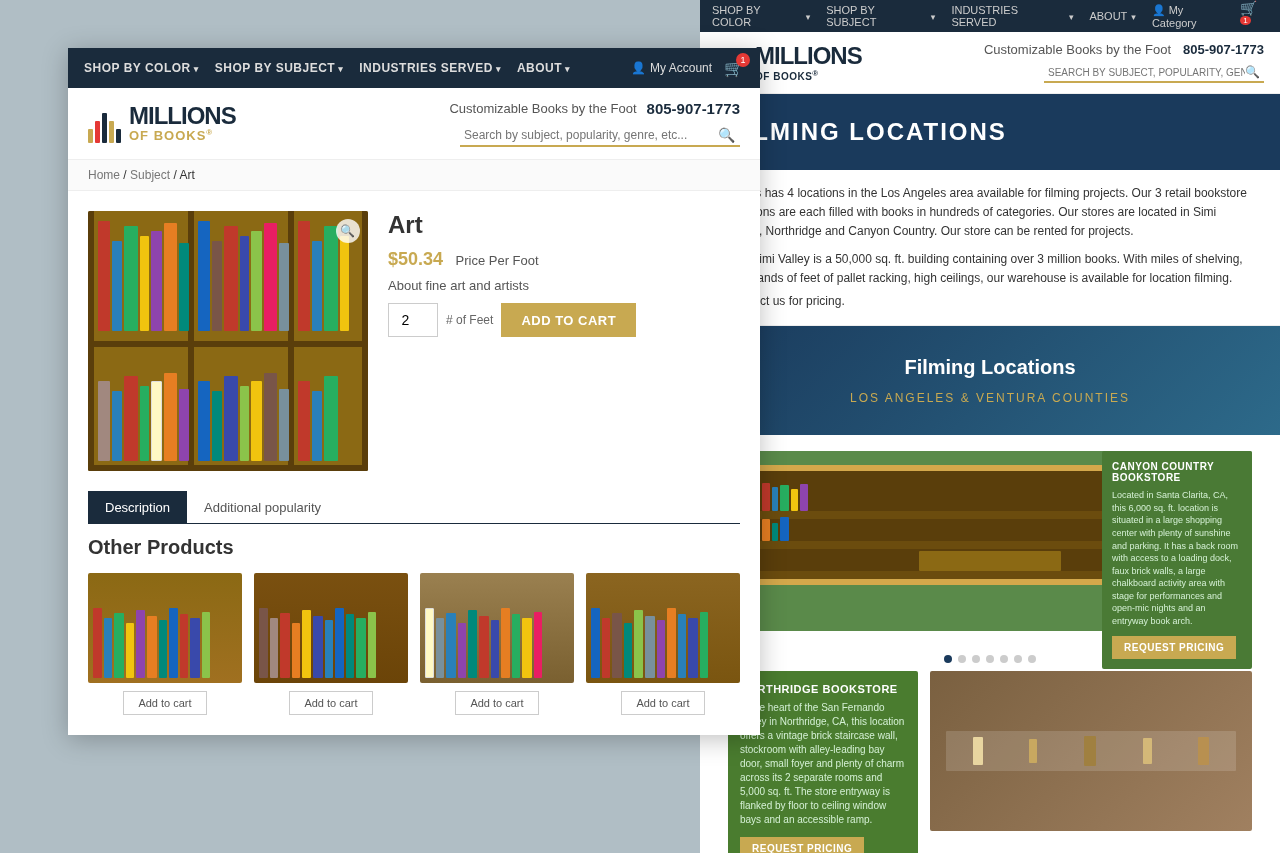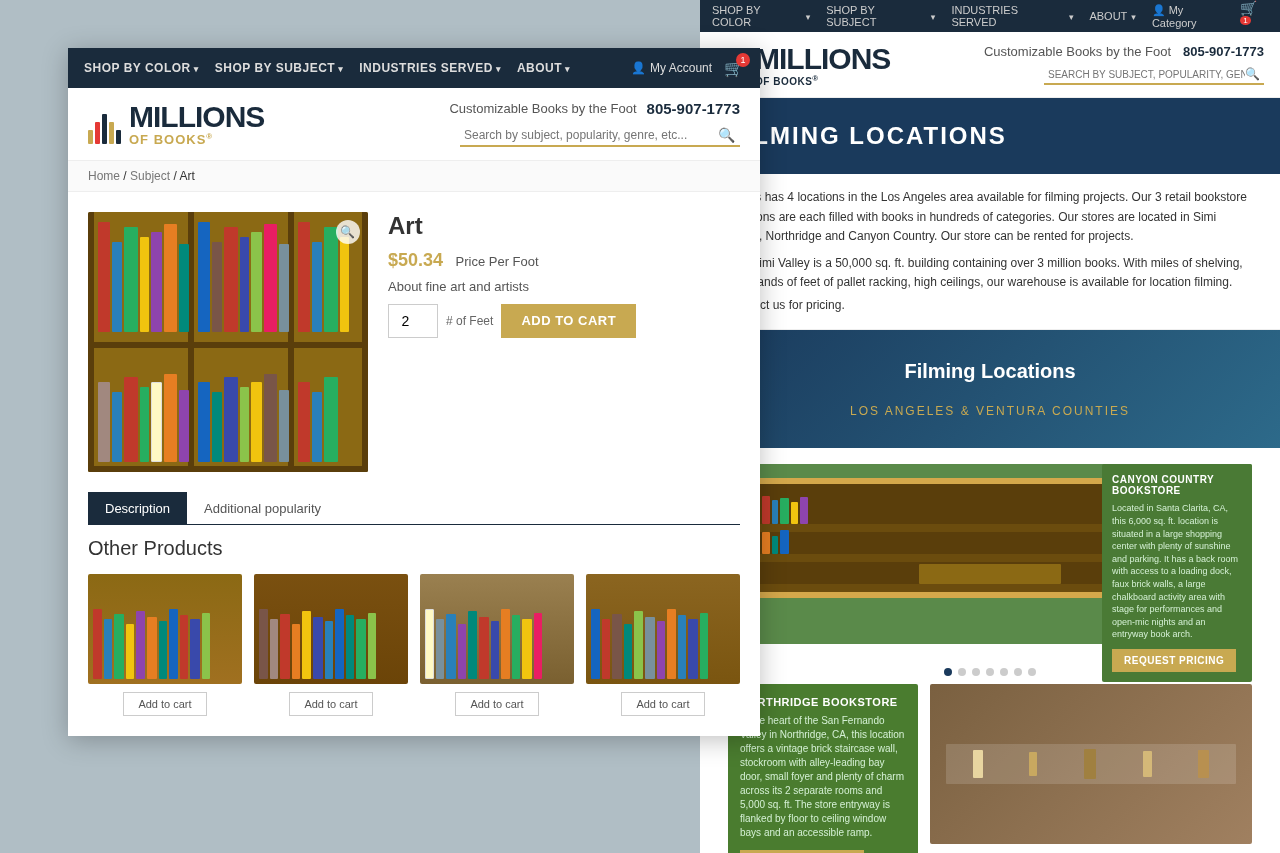--- a/index.html
+++ b/index.html
@@ -104,21 +104,21 @@
       z-index: 2;
     }
     .northridge-card h3 { color: #fff; font-size: 11px; letter-spacing: 0.5px; margin-bottom: 6px; }
     .northridge-card p { color: #d4f0d4; font-size: 10px; line-height: 1.4; }
     .filming-locations-banner {
       text-align: center;
       padding: 30px;
       background: linear-gradient(135deg, #1a3a5c 0%, #2d6a8a 100%);
     }
     .filming-locations-banner h2 { color: #fff; font-size: 20px; font-weight: bold; }
-    .filming-locations-banner p { color: #c8a951; font-size: 12px; letter-spacing: 2px; margin-top: 21px; }
+    .filming-locations-banner p { color: #c8a951; font-size: 12px; letter-spacing: 2px; margin-top: 12px; }
 
     
     .front-window {
       position: absolute;
       top: 48px; left: 68px;
       width: 692px;
       background: #fff;
       z-index: 10;
       box-shadow: 0 4px 24px rgba(0,0,0,0.25);
     }
@@ -186,21 +186,21 @@
     }
     .logo-wrapper { display: flex; align-items: center; gap: 8px; }
     .logo-bars {
       display: flex;
       align-items: flex-end;
       gap: 2px;
       height: 40px;
     }
     .bar { border-radius: 1px; }
     .logo-text-block { line-height: 1.1; }
-    .logo-millions { font-size: 30px; font-weight: 900; color: #1a2b3c; letter-spacing: -1px; }
+    .logo-millions { font-size: 24px; font-weight: 900; color: #1a2b3c; letter-spacing: -1px; }
     .logo-of-books { font-size: 13px; color: #c8a951; letter-spacing: 1px; font-weight: 600; }
     .header-right { text-align: right; display: flex; flex-direction: column; align-items: flex-end; gap: 8px; }
     .header-tagline { font-size: 13px; color: #555; }
     .header-phone { color: #1a2b3c; font-size: 15px; font-weight: bold; }
     .search-form {
       display: flex;
       align-items: center;
       border-bottom: 2px solid #c8a951;
       padding: 2px 4px;
       width: 280px;
@@ -325,21 +325,21 @@
     }
     .tab.active {
       background: #1a2b3c;
       color: #fff;
       border-color: #1a2b3c;
     }
     .tab-content { font-size: 13px; color: #555; line-height: 1.7; padding-bottom: 16px; }
 
     
     .other-products { padding: 0 20px 20px; }
-    .other-products h2 { font-size: 20px; font-weight: normal; color: #333; margin-bottom: 14px; }
+    .other-products h2 { font-size: 20px; font-weight: bold; color: #333; margin-bottom: 14px; }
     .products-grid {
       display: grid;
       grid-template-columns: repeat(4, 1fr);
       gap: 12px;
     }
     .product-card { text-align: center; }
     .product-thumb {
       width: 100%;
       height: 110px;
       border-radius: 2px;

